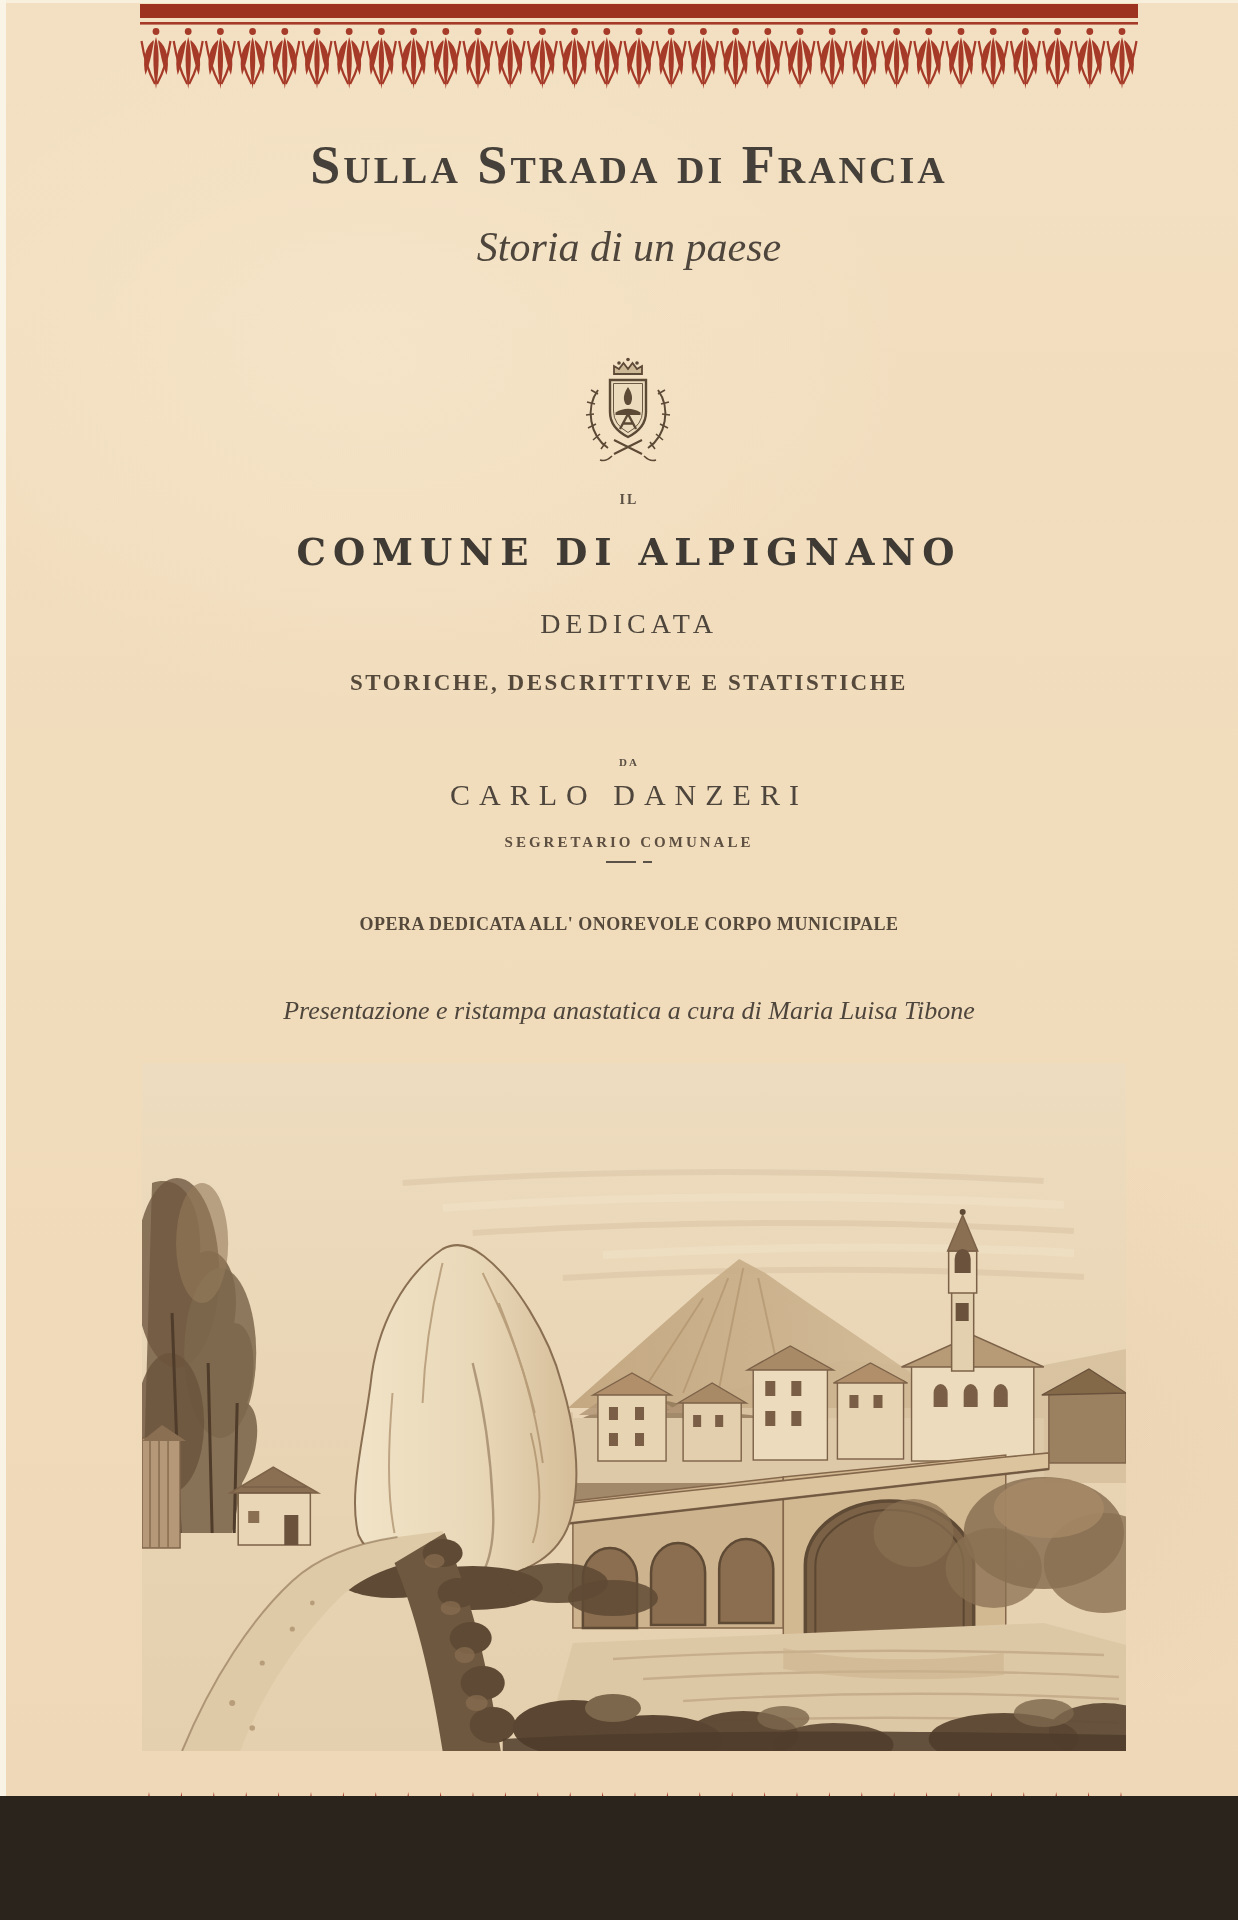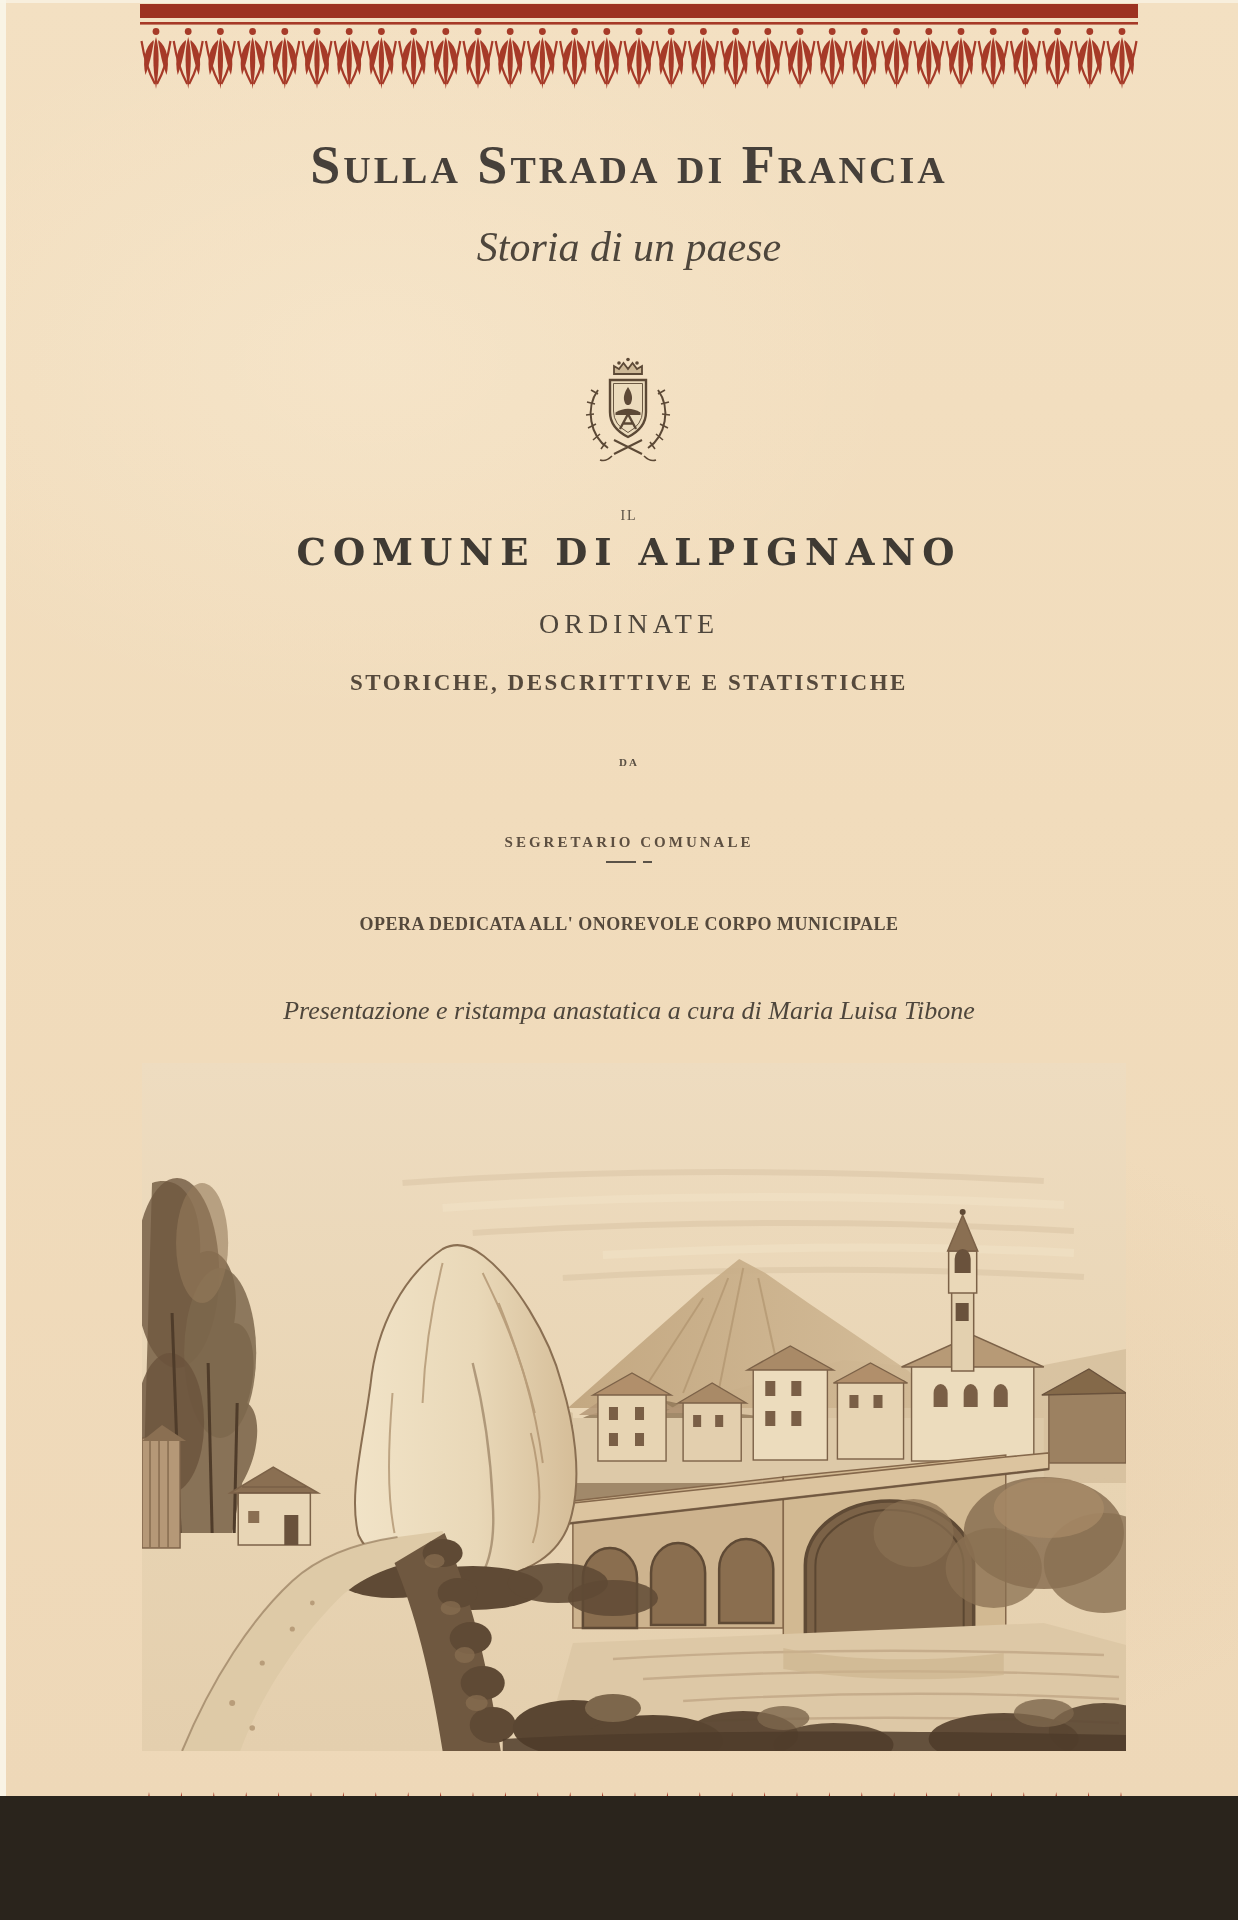--- a/index.html
+++ b/index.html
@@ -10,21 +10,21 @@
       radial-gradient(ellipse 800px 500px at 70% 80%, rgba(205,175,135,.18), rgba(205,175,135,0) 65%),
       linear-gradient(180deg,#f3e0c2 0%,#f1dcbc 45%,#eed8b8 100%);
     font-family:"Liberation Serif","DejaVu Serif",serif;
   }
   .edge-left{position:absolute;left:0;top:0;width:6px;height:1902px;background:#faf5e8;opacity:.92;}
   .edge-top{position:absolute;left:0;top:0;width:100%;height:3px;background:#faf5e8;opacity:.7;}
   .border-svg{position:absolute;display:block;}
   .center-text{position:absolute;left:24px;width:1210px;text-align:center;color:#4e463c;}
   .t-title{top:138px;font-size:54px;font-weight:bold;font-variant:small-caps;letter-spacing:3px;color:#46403a;line-height:1;}
   .t-subtitle{top:226px;font-size:42px;font-style:italic;color:#4e463c;line-height:1;}
-  .t-il{top:508px;font-size:14px;letter-spacing:2px;color:#5a5044;}
+  .t-il{top:492px;font-size:14px;letter-spacing:2px;color:#5a5044;font-weight:bold;}
   .t-comune{top:530px;font-size:37px;font-weight:bold;letter-spacing:7px;color:#3f3a33;font-family:"DejaVu Serif","Liberation Serif",serif;}
   .t-memorie{top:608px;font-size:28px;letter-spacing:5px;color:#4e463c;}
   .t-storiche{top:670px;font-size:23px;letter-spacing:2.5px;font-weight:bold;color:#55493c;}
   .t-raccolte{top:716px;font-size:16px;letter-spacing:3px;color:#55493c;}
   .t-da{top:756px;font-size:11px;letter-spacing:2px;font-weight:bold;color:#5a5044;}
   .t-author{top:778px;font-size:30px;letter-spacing:9px;color:#4e463c;}
   .t-role{top:834px;font-size:15px;font-weight:bold;letter-spacing:3px;color:#5d4f41;}
   .t-dedication{top:890px;font-size:18px;font-weight:bold;letter-spacing:.5px;color:#55493c;margin-top:24px;}
   .t-presentation{top:996px;font-size:26px;font-style:italic;color:#4e463c;}
   .mini-rule{position:absolute;top:861px;left:24px;width:1210px;text-align:center;line-height:0;}
@@ -117,23 +117,24 @@
         <path d="M90 44 l7 -4 M93 54 l8 -2 M94 64 l8 1 M92 74 l8 4 M88 84 l7 6 M82 92 l5 7"></path>
       </g>
 
       <path d="M46 104 L74 90 M74 104 L46 90" stroke-width="2"></path>
       <path d="M44 106 q-6 6 -12 4 M76 106 q6 6 12 4" stroke-width="1.6"></path>
     </g>
   </svg>
 
   <div class="center-text t-il">IL</div>
   <div class="center-text t-comune">COMUNE DI ALPIGNANO</div>
-  <div class="center-text t-memorie">ORDINATE</div>
+  <div class="center-text t-memorie">DEDICATA</div>
   <div class="center-text t-storiche">STORICHE, DESCRITTIVE E STATISTICHE</div>
   <div class="center-text t-da">DA</div>
+  <div class="center-text t-author">CARLO DANZERI</div>
   <div class="center-text t-role">SEGRETARIO COMUNALE</div>
 
   <div class="mini-rule"><i class="d1"></i><i class="d2"></i></div>
 
   <div class="center-text t-dedication">OPERA DEDICATA ALL' ONOREVOLE CORPO MUNICIPALE</div>
   <div class="center-text t-presentation">Presentazione e ristampa anastatica a cura di Maria Luisa Tibone</div>
 
   <svg class="illustration" viewBox="0 0 982 688" preserveAspectRatio="none">
     <defs>
       <linearGradient id="skyG" x1="0" y1="0" x2="0" y2="1">

